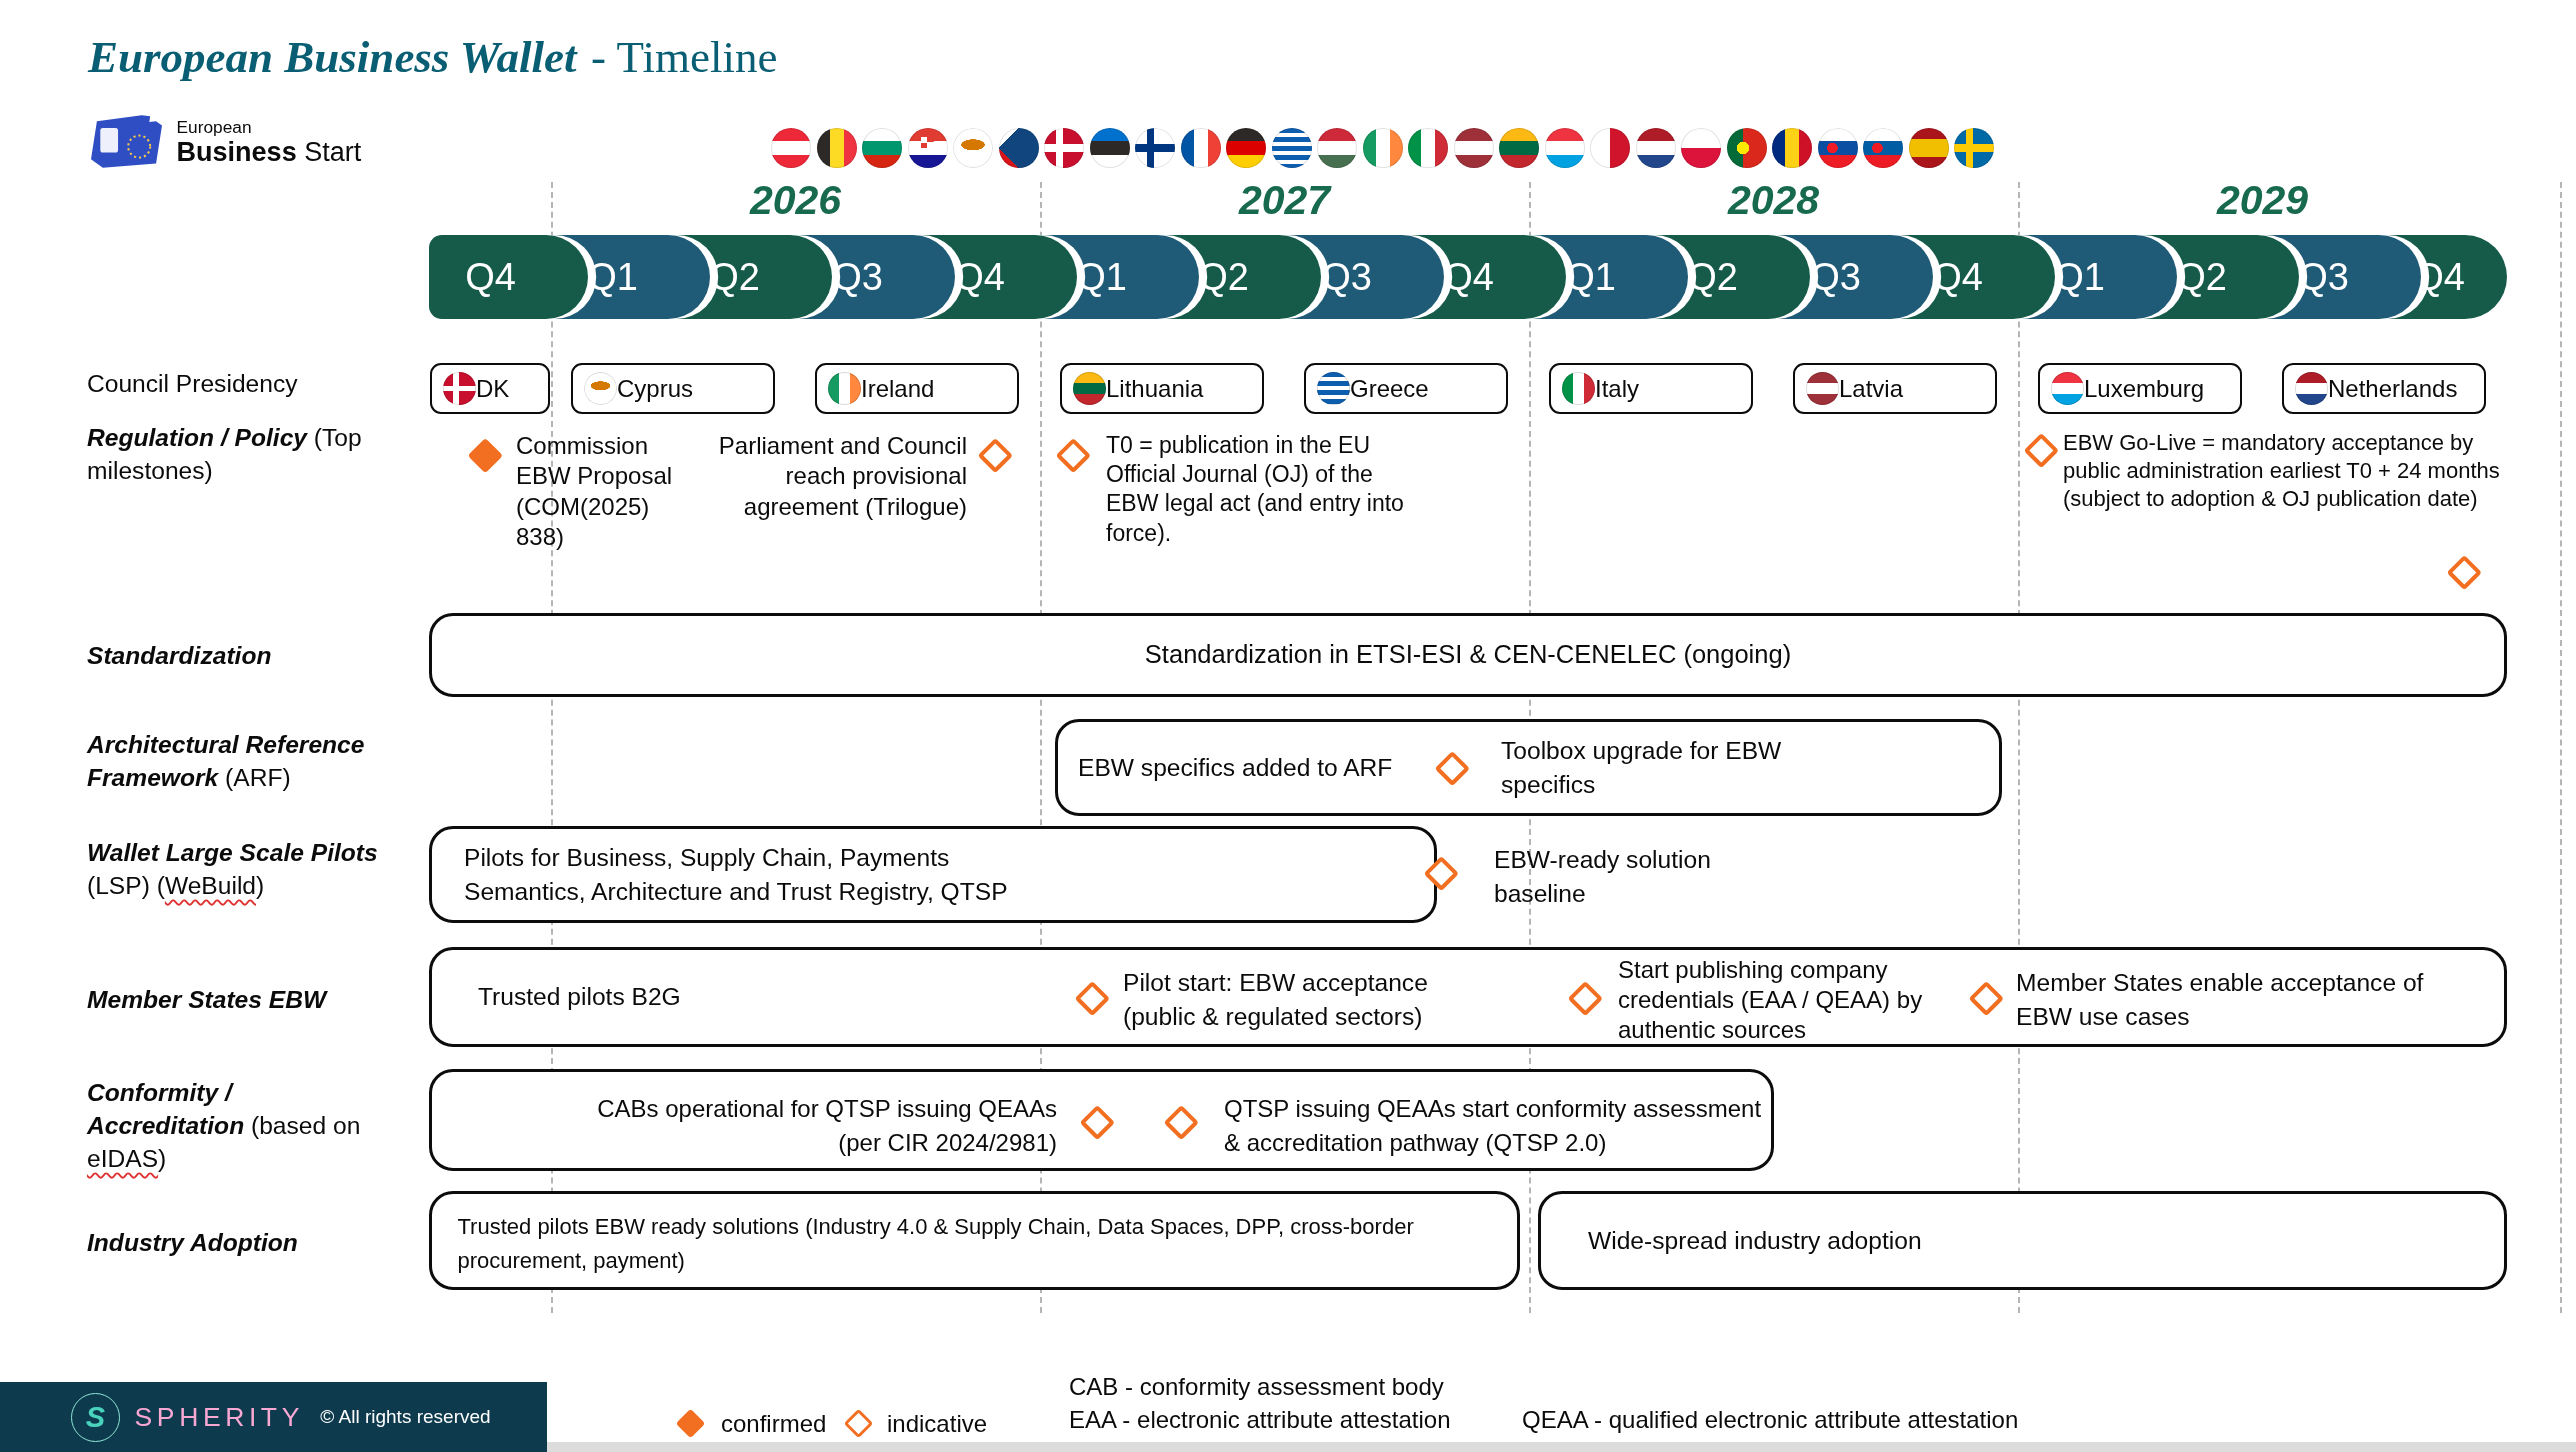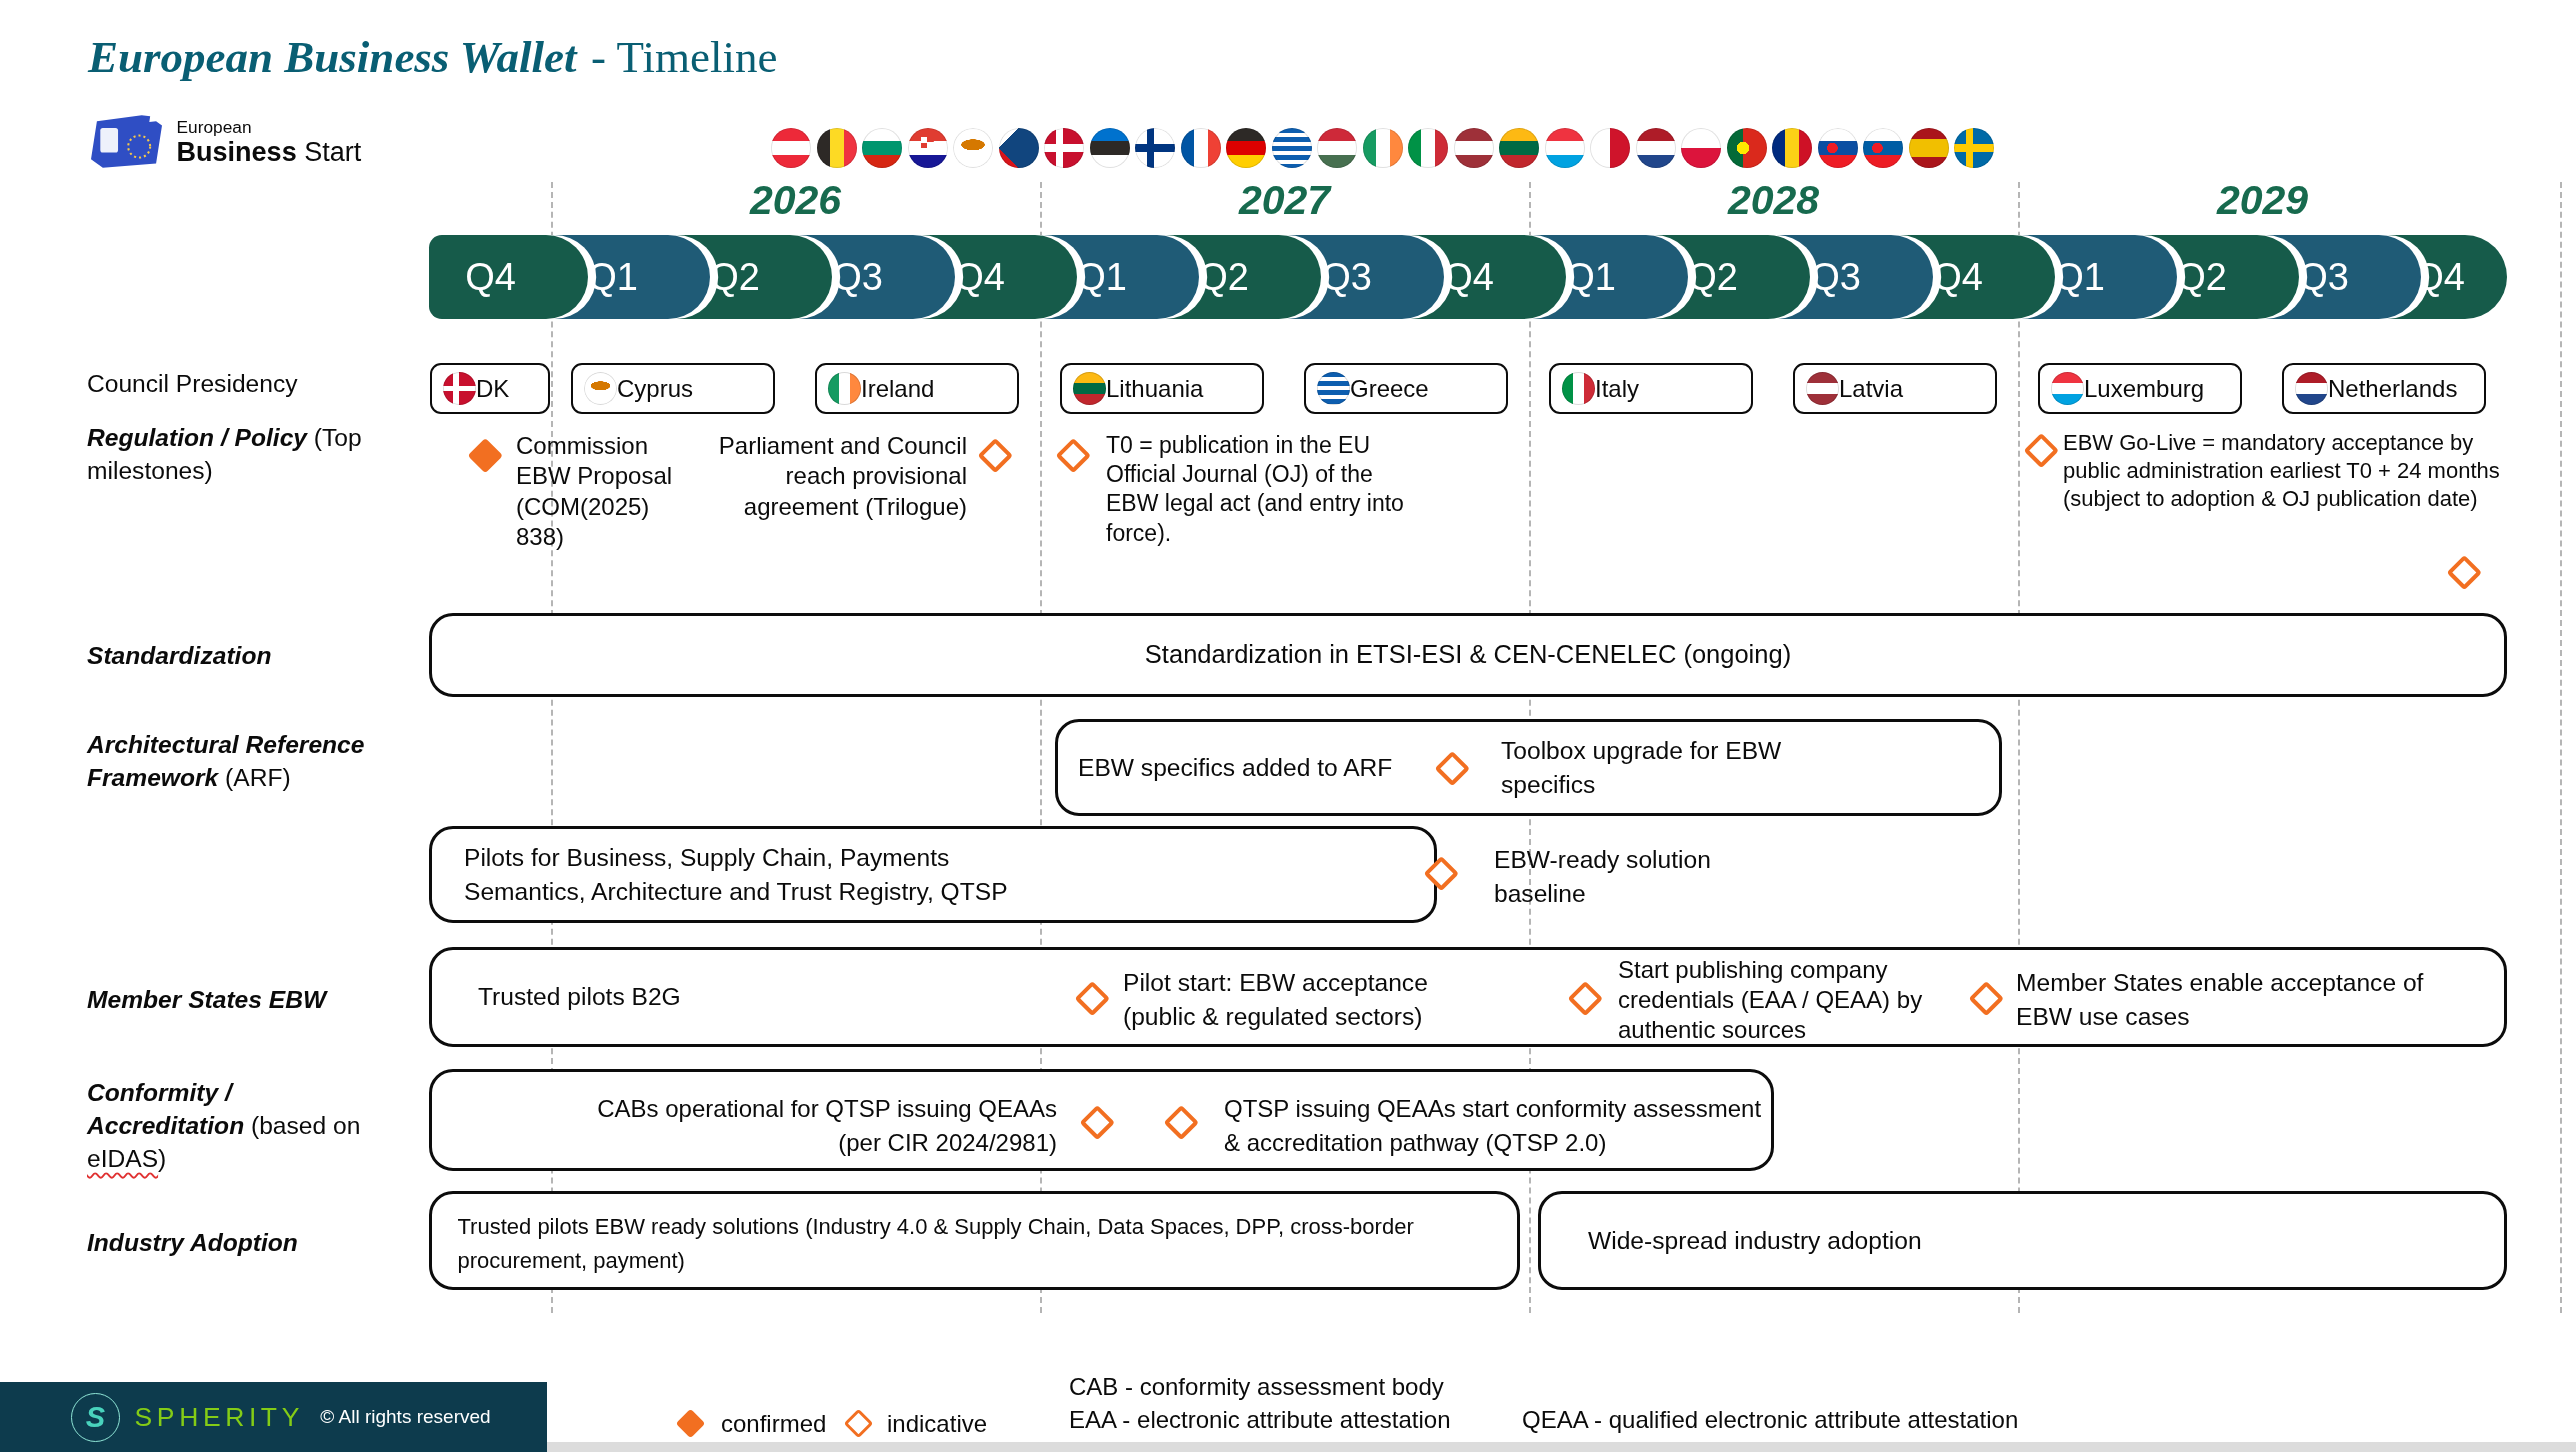--- a/index.html
+++ b/index.html
@@ -44,21 +44,21 @@
   .dia.small{width:21px;height:21px;border-width:3.6px;}
   .mtext{position:absolute;font-size:24px;line-height:1.27;white-space:pre-line;z-index:3;}
   .boxtext{position:absolute;font-size:24.6px;line-height:1.4;white-space:pre-line;}
   .center-v{top:50%;transform:translateY(-50%);}
   
   .fbar{position:absolute;left:0;top:1382px;width:547px;height:70px;background:var(--footer);
         display:flex;align-items:center;z-index:2;}
   .sph-circle{width:47px;height:47px;border:1.8px solid #8fe5d6;border-radius:50%;margin-left:71px;
               display:flex;align-items:center;justify-content:center;color:#49d3bd;font-size:29px;
               font-style:italic;font-weight:600;}
-  .sph-name{color:#84cc16;font-size:26.5px;letter-spacing:4.6px;margin-left:14.6px;font-weight:400;text-align:right;}
+  .sph-name{color:#f9a8d4;font-size:26.5px;letter-spacing:4.6px;margin-left:14.6px;font-weight:400;text-align:right;}
   .sph-rights{color:#fff;font-size:19px;margin-left:16.4px;}
   .graystrip{position:absolute;left:547px;top:1442px;width:2029px;height:10px;background:#dcdcdc;}
   .legendtext{position:absolute;font-size:24px;z-index:3;}
 </style>
 </head>
 <body>
 
 <div class="stage" style="--accent: #F26F21; --green: #165B4A; --blue: #1F5B76; --year: #176A4E; --title: #095E73; --footer: #0D3B4D;">
 
   <div class="title">
@@ -209,20 +209,21 @@
   </div>
 
   <div class="rowlabel" style="top:728px"><span class="seg-strong">Architectural Reference Framework</span><span class="seg-plain"> (ARF)</span></div>
   <div class="mbox" style="left:1055px;top:719px;width:947px;height:97px">
     <div class="boxtext center-v" style="left:20px">EBW specifics added to ARF</div>
     <span class="dia indicative" style="left:382px;top:34px"></span>
     <div class="boxtext" style="left:443px;top:12px">Toolbox upgrade for EBW
 specifics</div>
   </div>
 
+  <div class="rowlabel" style="top:836px"><span class="seg-strong">Wallet Large Scale Pilots</span><span class="seg-plain"> (LSP) (</span><span class="seg-squiggle">WeBuild</span><span class="seg-plain">)</span></div>
   <div class="mbox" style="left:429px;top:826px;width:1008px;height:97px">
     <div class="boxtext center-v" style="left:32px">Pilots for Business, Supply Chain, Payments
 Semantics, Architecture and Trust Registry, QTSP</div>
   </div>
   <span class="dia indicative" style="left:1429px;top:861px"></span>
   <div class="mtext" style="left:1494px;top:843px;font-size:24.6px;line-height:1.4">EBW-ready solution
 baseline</div>
 
   <div class="rowlabel" style="top:983px"><span class="seg-strong">Member States EBW</span></div>
   <div class="mbox" style="left:429px;top:947px;width:2078px;height:100px">

